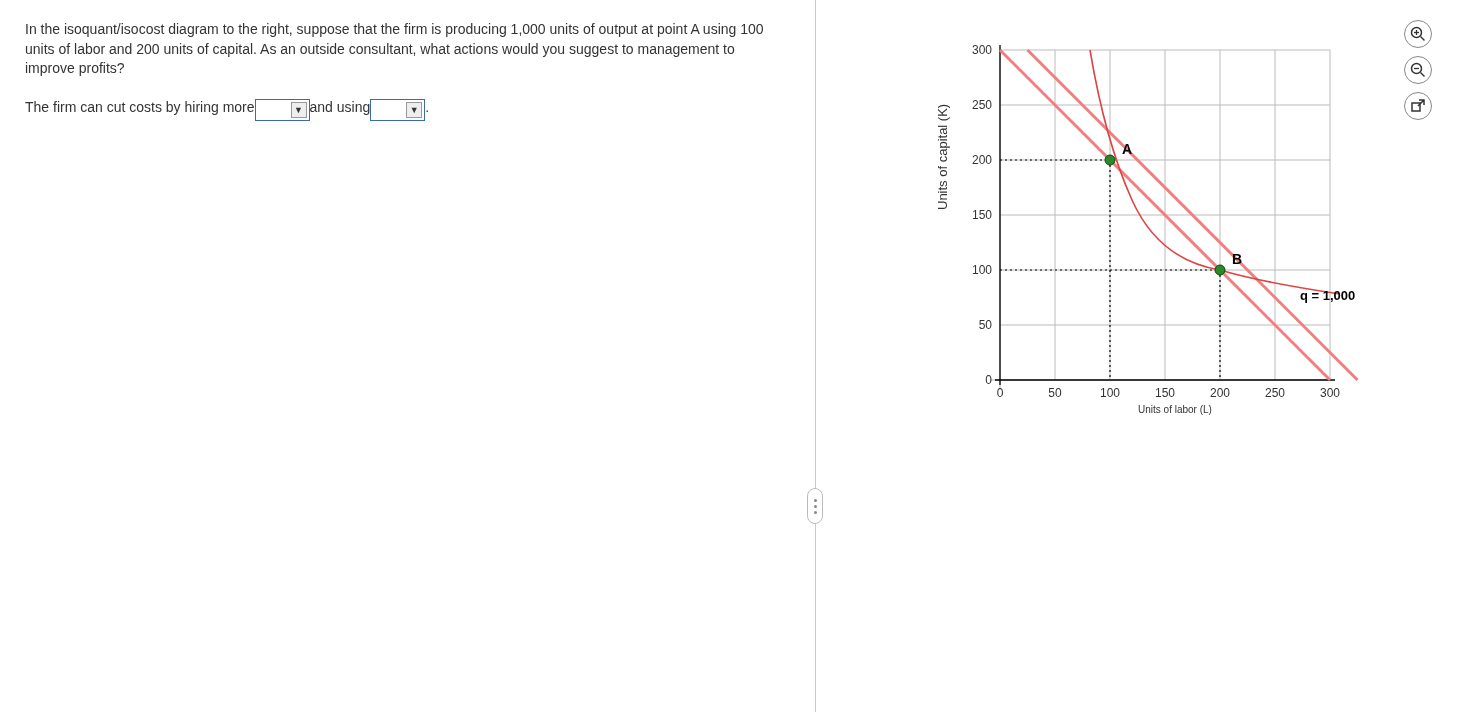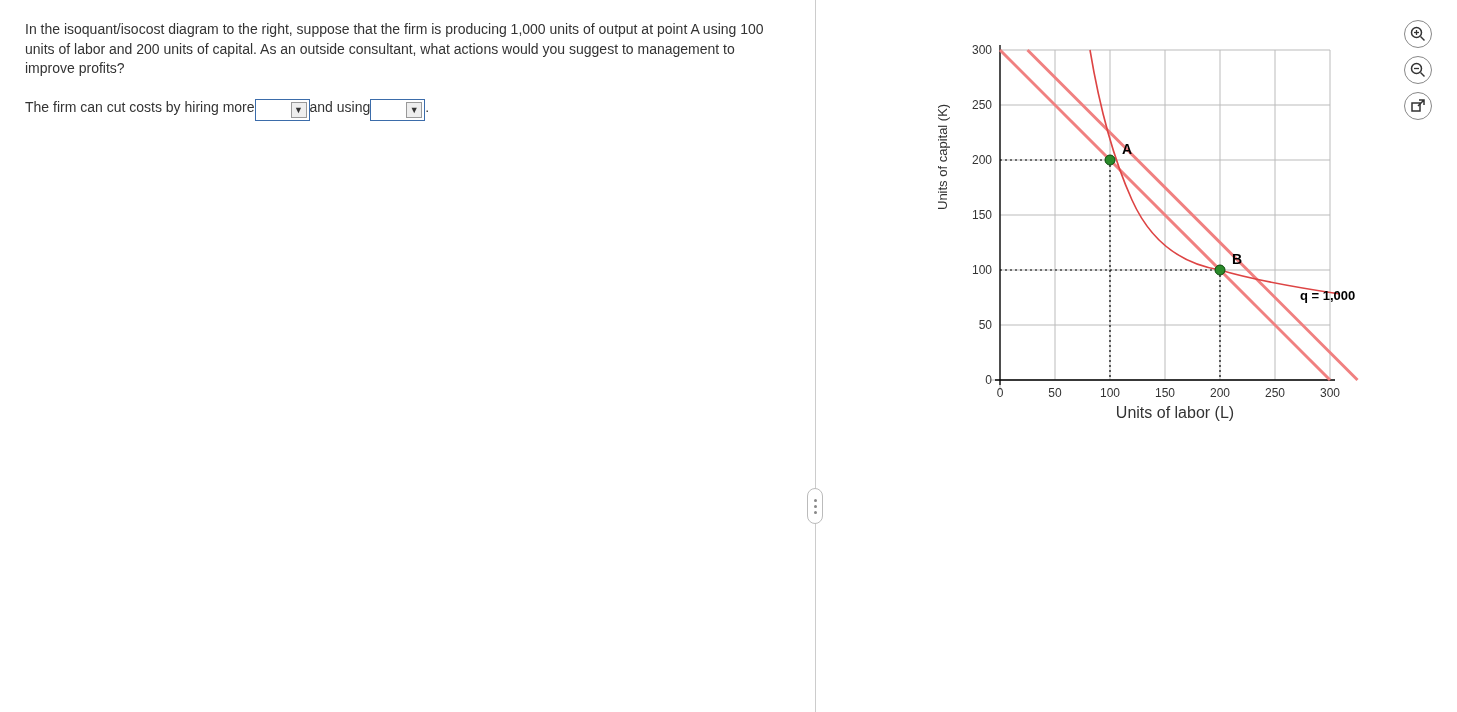--- a/index.html
+++ b/index.html
@@ -84,21 +84,21 @@
       position: absolute;
       left: -30px;
       top: 170px;
       transform: rotate(-90deg);
       transform-origin: left top;
       font-size: 13px;
       white-space: nowrap;
     }
     .x-axis-label {
       text-align: center;
-      font-size: 16px;
+      font-size: 10px;
       margin-top: 4px;
       width: 360px;
       margin-left: 30px;
     }
     .tick-label { font-size: 12px; fill: #333; text-anchor: middle; }
     .tick-label-y { font-size: 12px; fill: #333; text-anchor: end; }
     .point-label { font-size: 14px; font-weight: bold; fill: #000; }
     .curve-label { font-size: 13px; font-weight: bold; fill: #000; }
     .controls {
       position: absolute;

